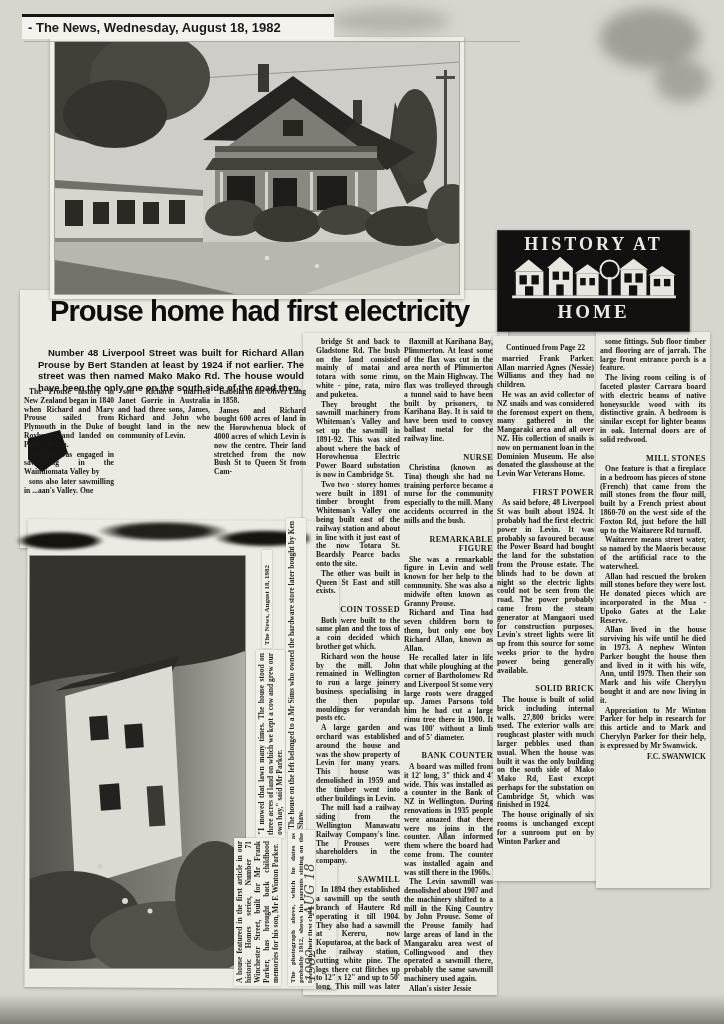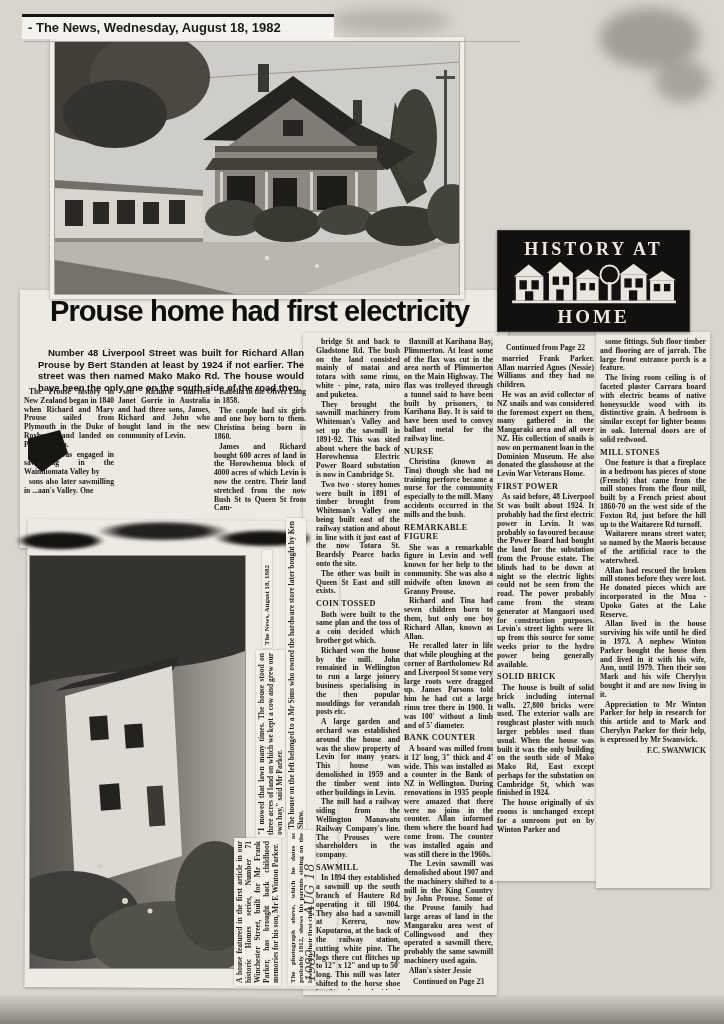--- a/index.html
+++ b/index.html
@@ -15,26 +15,26 @@
   .headline{position:absolute;left:50px;top:294px;width:470px;
         font-family:"Liberation Sans",sans-serif;font-weight:bold;font-size:30px;
         letter-spacing:-1px;white-space:nowrap;color:#0e0e0c;transform:scaleX(.97);transform-origin:0 0;}
   .lede{position:absolute;left:30px;top:339px;width:282px;
         font-family:"Liberation Sans",sans-serif;font-weight:bold;font-size:9.5px;
         line-height:1.22;text-align:justify;color:#131311;}
   .lede p{margin:8px;text-indent:10px;}
   .col{position:absolute;font-size:7.6px;line-height:1.16;font-weight:bold;
         text-align:justify;overflow:hidden;color:#1b1a17;}
   .col p{margin:0 0 1px;text-indent:5px;}
-  .col p.subhead{text-align:left;text-indent:0;margin:3px 0 2px;font-size:8.2px;letter-spacing:.4px;}
+  .col p.subhead{text-align:right;text-indent:0;margin:9px 0 2px;font-size:8.2px;letter-spacing:.4px;}
   .col p.cont{text-align:center;text-indent:0;margin:2px 0;}
   .col p.byline{text-align:right;text-indent:0;margin-top:2px;}
   .banner{position:absolute;left:497px;top:230px;width:193px;height:102px;background:#12110f;
         box-shadow:inset 0 0 0 1px #3c3a36, 0 1px 3px rgba(0,0,0,.4);
-        display:flex;flex-direction:column;align-items:center;justify-content:flex-end;
+        display:flex;flex-direction:column;align-items:center;justify-content:flex-start;
         padding:4px 6px;box-sizing:border-box;}
   .banner .bt{font-family:"Liberation Serif",serif;font-weight:bold;color:#ece9e2;letter-spacing:3px;}
   .banner .t1{font-size:18px;} .banner .t2{font-size:19px;}
   .photo-clip{position:absolute;left:30px;top:556px;width:215px;height:412px;outline:1px solid #99968f;}
   .vtext{position:absolute;transform:rotate(-90deg);transform-origin:0 0;
         font-size:7.5px;font-weight:bold;line-height:1.2;color:#201f1c;background:#f1efe8;
         padding:1px 3px;text-align:justify;box-shadow:0 0 2px rgba(0,0,0,.25);}
   .hand{position:absolute;transform:rotate(-90deg);transform-origin:0 0;
         font-family:"DejaVu Serif",serif;font-style:italic;font-size:13px;color:#45433d;}
   .band{position:absolute;left:16px;top:512px;width:294px;height:48px;filter:blur(1.5px);
@@ -158,21 +158,20 @@
   <div class="col" style="left:24px;top:388px;width:90px;height:158px;">
     <p>The Prouse history in New Zealand began in 1840 when Richard and Mary Prouse sailed from Plymouth in the Duke of Roxburgh and landed on Petone beach.</p>
     <p>Richard was engaged in sawmilling in the Wainuiomata Valley by</p>
     <p>sons also later sawmilling in ...aan's Valley. One</p>
   </div>
   <div class="col" style="left:118px;top:388px;width:92px;height:158px;">
     <p>son Richard married Janet Gorrie in Australia and had three sons, James, Richard and John who bought land in the new community of Levin.</p>
   </div>
   <div class="col" style="left:214px;top:388px;width:92px;height:158px;">
     <p>Isabella in the Oliver Lang in 1858.</p>
-    <p>The couple had six girls and one boy born to them. Christina being born in 1860.</p>
     <p>James and Richard bought 600 acres of land in the Horowhenua block of 4000 acres of which Levin is now the centre. Their land stretched from the now Bush St to Queen St from Cam-</p>
   </div>
 
   <div class="col" style="left:316px;top:338px;width:84px;height:652px;">
     <p>bridge St and back to Gladstone Rd. The bush on the land consisted mainly of matai and totara with some rimu, white - pine, rata, miro and puketea.</p>
     <p>They brought the sawmill machinery from Whiteman's Valley and set up the sawmill in 1891-92. This was sited about where the back of Horowhenua Electric Power Board substation is now in Cambridge St.</p>
     <p>Two two - storey homes were built in 1891 of timber brought from Whiteman's Valley one being built east of the railway station and about in line with it just east of the now Totara St. Beardsly Pearce backs onto the site.</p>
     <p>The other was built in Queen St East and still exists.</p>
     <p class="subhead">COIN TOSSED</p>
     <p>Both were built to the same plan and the toss of a coin decided which brother got which.</p>

